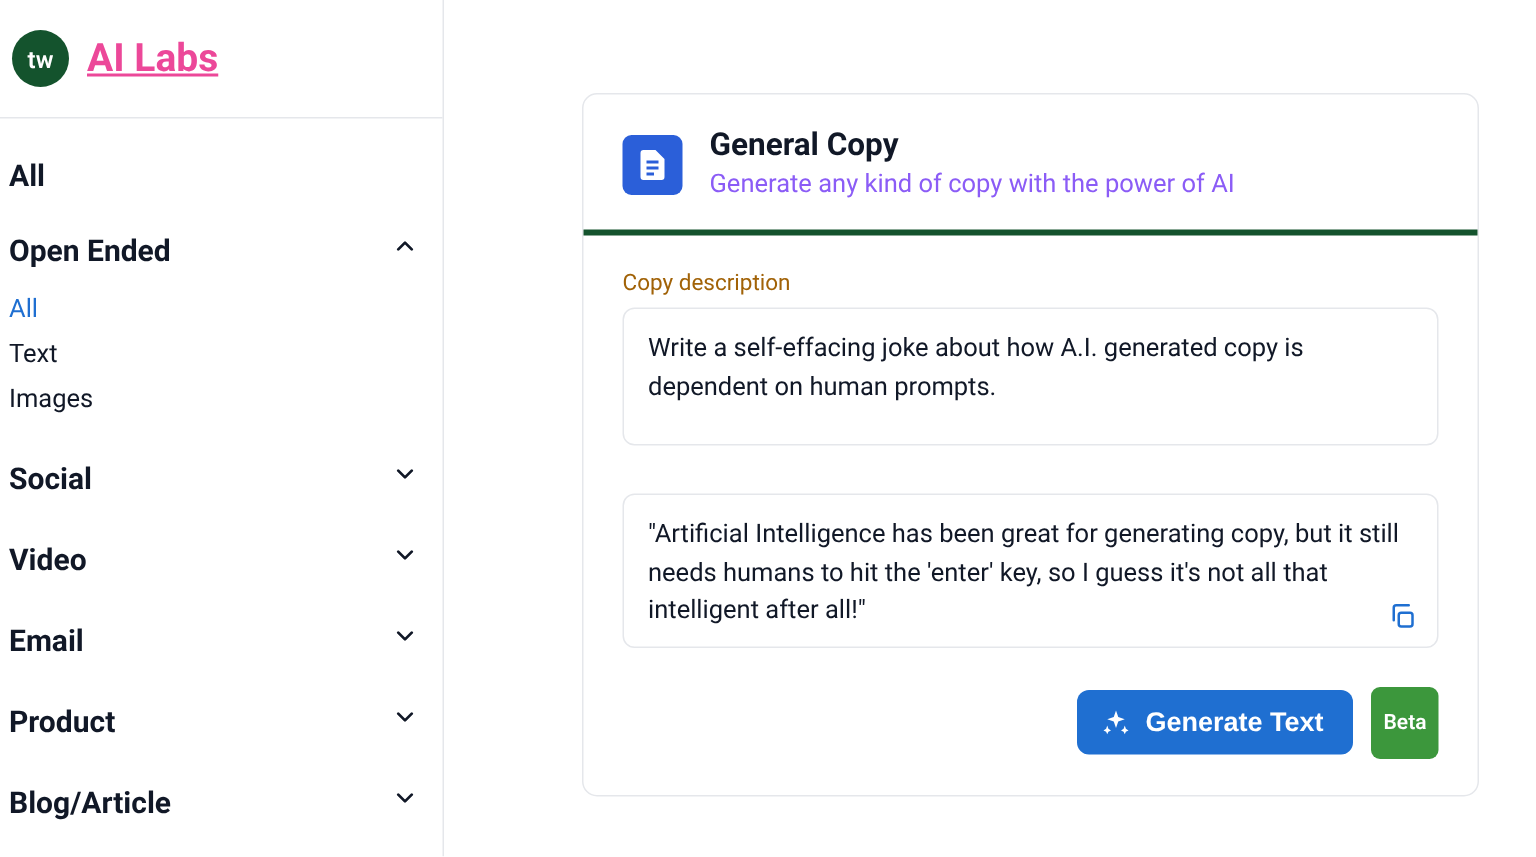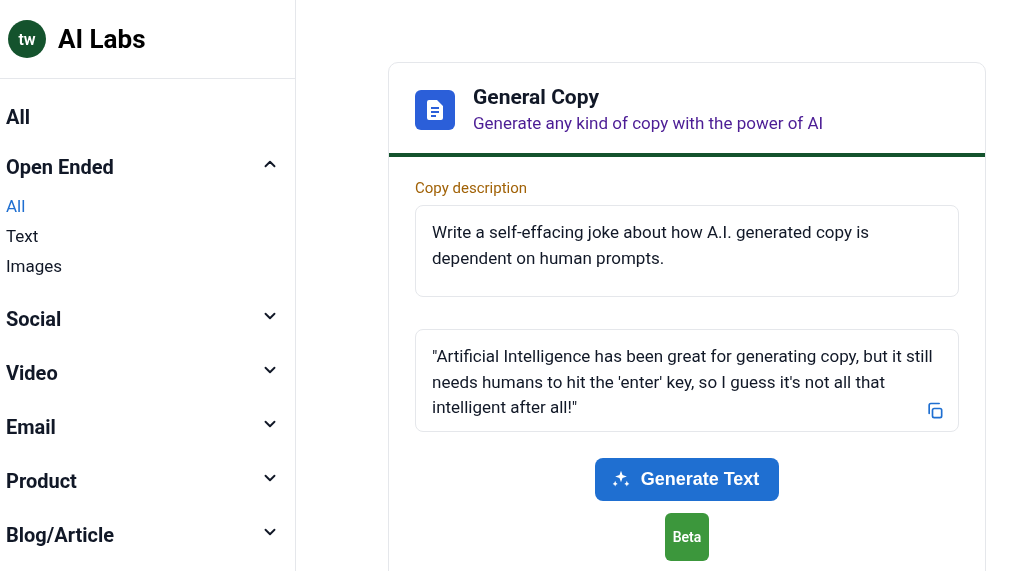--- a/index.html
+++ b/index.html
@@ -32,21 +32,22 @@
       display: flex;
       align-items: center;
       justify-content: center;
       color: #fff;
       font-weight: 600;
       font-size: 16px;
     }
     .brand-text {
       font-size: 26px;
       font-weight: 700;
-      color: #000000;
+      color: #ec4899;
+      text-decoration: underline;
     }
     .nav {
       padding: 18px 6px 0 6px;
     }
     .nav-top {
       font-size: 20px;
       font-weight: 700;
       color: #111827;
       padding: 8px 0 14px 0;
       cursor: pointer;
@@ -109,21 +110,21 @@
       margin-top: 2px;
     }
     .card-title {
       font-size: 21px;
       font-weight: 700;
       color: #111827;
       margin-bottom: 4px;
     }
     .card-subtitle {
       font-size: 17px;
-      color: #4c1d95;
+      color: #8b5cf6;
     }
     .card-body {
       padding: 22px 26px 24px 26px;
     }
     .field-label {
       font-size: 15px;
       color: #a16207;
       margin-bottom: 8px;
     }
     .textarea {
@@ -159,21 +160,20 @@
       background: none;
       border: none;
       padding: 0;
     }
     .card-footer {
       display: flex;
       justify-content: flex-end;
       align-items: center;
       gap: 12px;
       margin-top: 26px;
-      flex-direction: column;
     }
     .gen-btn {
       background: #1f6fd1;
       color: #fff;
       border: none;
       border-radius: 8px;
       padding: 11px 20px 11px 16px;
       font-size: 18px;
       font-weight: 600;
       display: flex;

